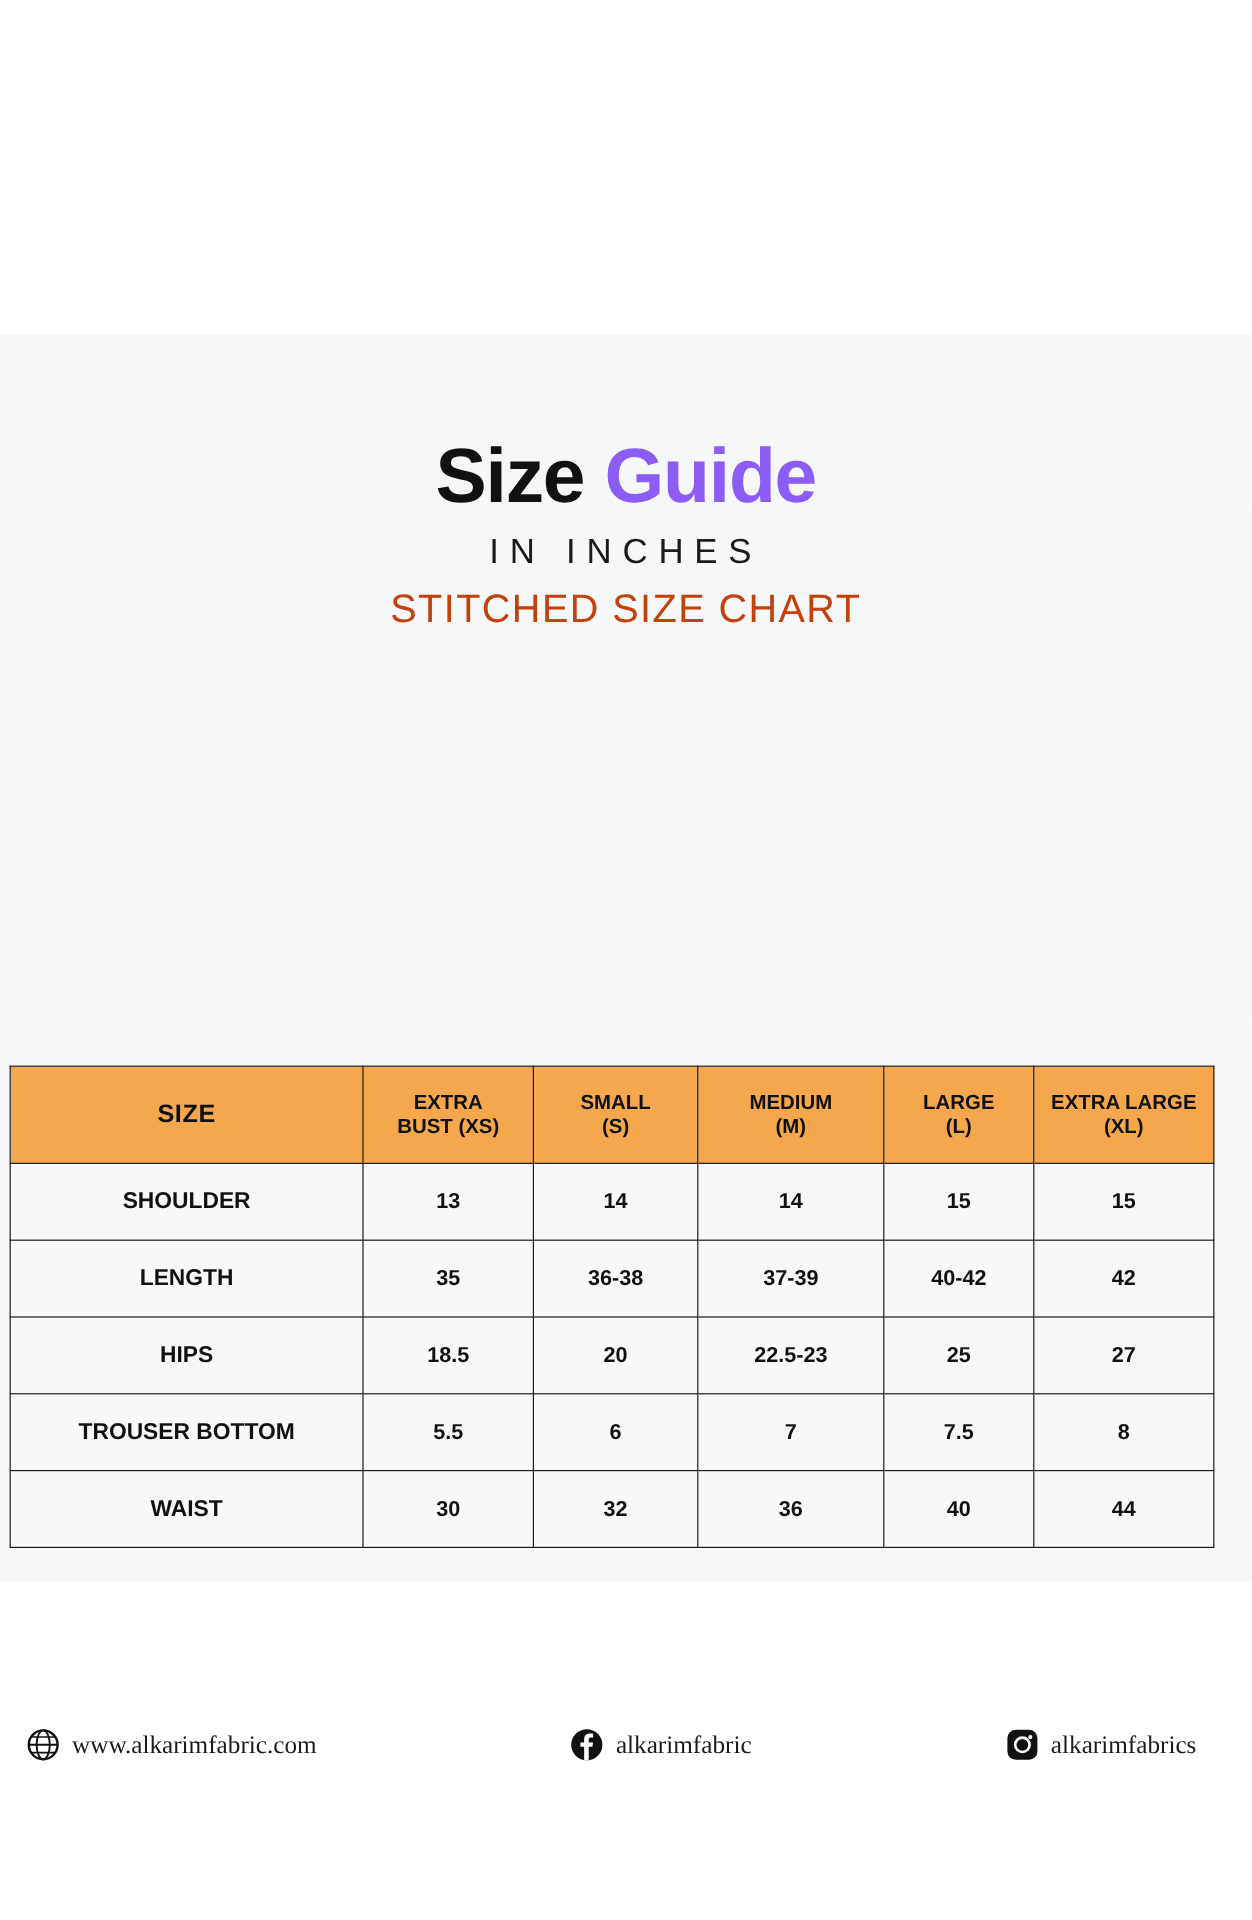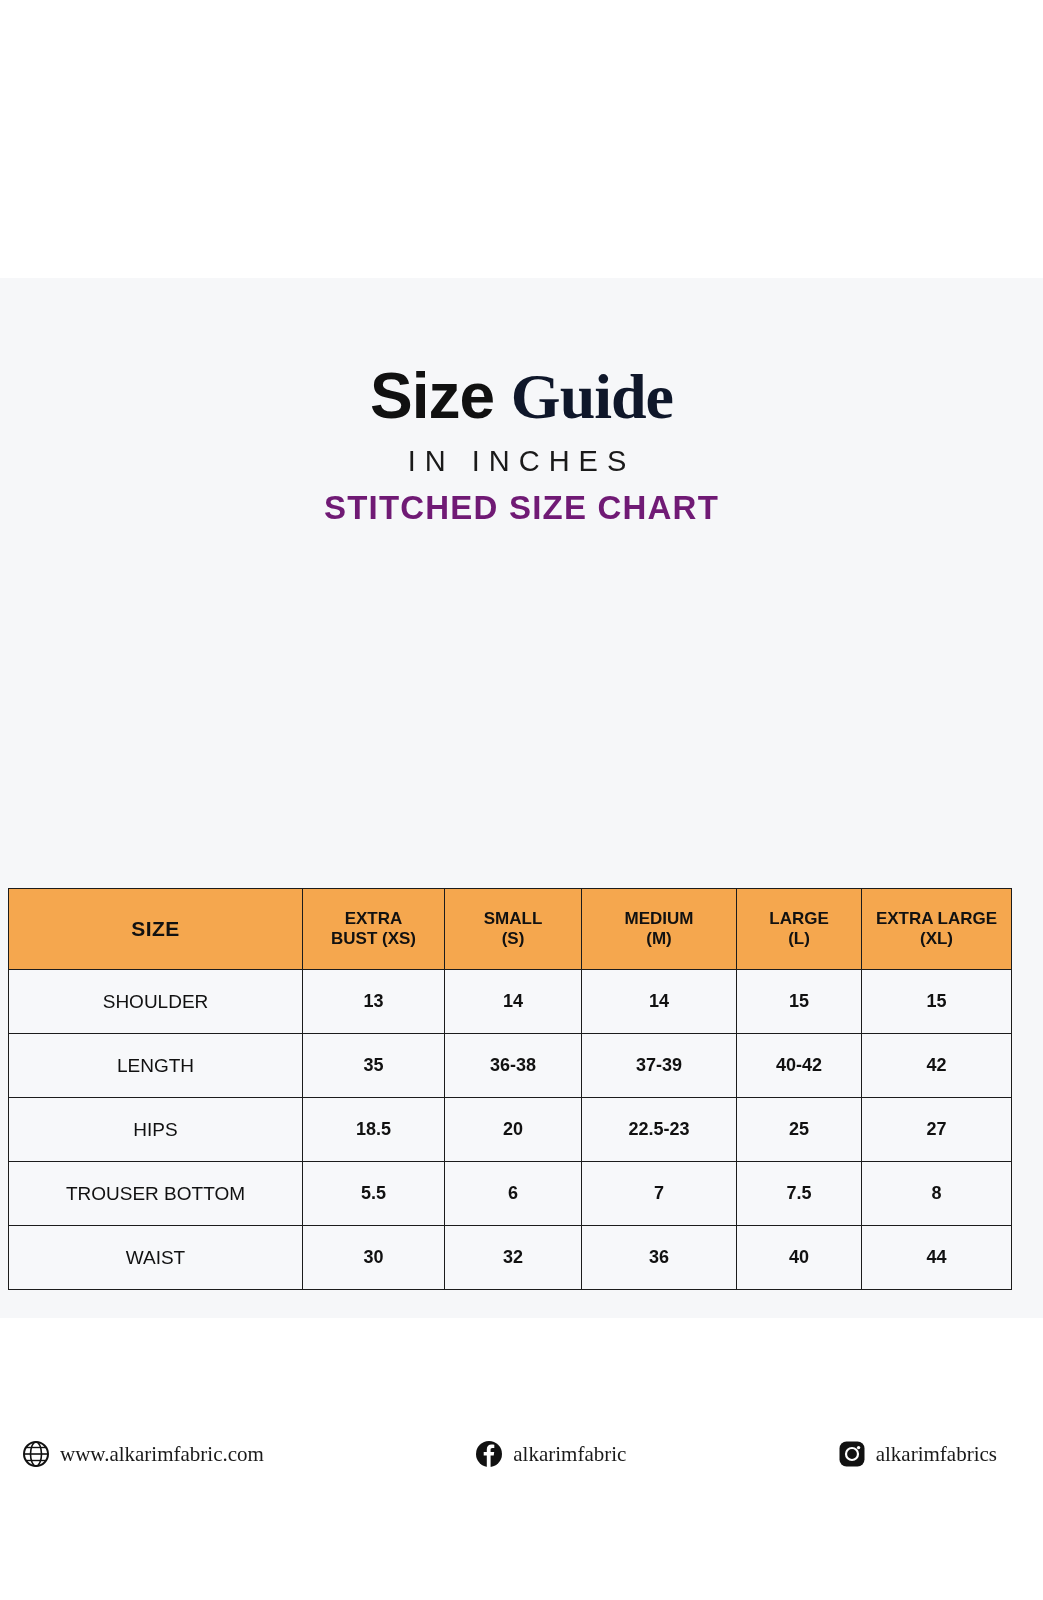--- a/index.html
+++ b/index.html
@@ -30,34 +30,34 @@
     text-align: center;
   }
   .main-title {
     font-size: 64px;
     font-weight: 800;
     letter-spacing: -1px;
     line-height: 1;
     margin: 0;
   }
   .main-title .word1 { color: #111111; }
-  .main-title .word2 { color: #0f172a; font-family: Liberation Serif, serif; }
+  .main-title .word2 { color: #8b5cf6; }
   .sub-title {
     margin: 16px 0 11px 0;
     font-size: 29px;
     letter-spacing: 9px;
     color: #1a1a1a;
     font-weight: 400;
   }
   .sub-title2 {
     margin: 10px 0 0 0;
     font-size: 33px;
     letter-spacing: 1.2px;
-    color: #701a75;
-    font-weight: 700;
+    color: #c2410c;
+    font-weight: 400;
     text-align: center;
   }
   table.size-table {
     position: absolute;
     left: 8px;
     top: 610px;
     width: 1003px;
     border-collapse: collapse;
     background: #f6f7f9;
     table-layout: fixed;
@@ -80,21 +80,21 @@
   table.size-table thead th.first-col {
     font-size: 21px;
     letter-spacing: 0.5px;
   }
   table.size-table tbody td {
     height: 61px;
     background: #f7f8fa;
   }
   table.size-table tbody td.row-label {
     font-size: 19px;
-    font-weight: 400;
+    font-weight: 700;
   }
   table.size-table tbody td.value {
     font-size: 18px;
     font-weight: 700;
   }
   col.c0 { width: 294px; }
   col.c1 { width: 142px; }
   col.c2 { width: 137px; }
   col.c3 { width: 155px; }
   col.c4 { width: 125px; }

